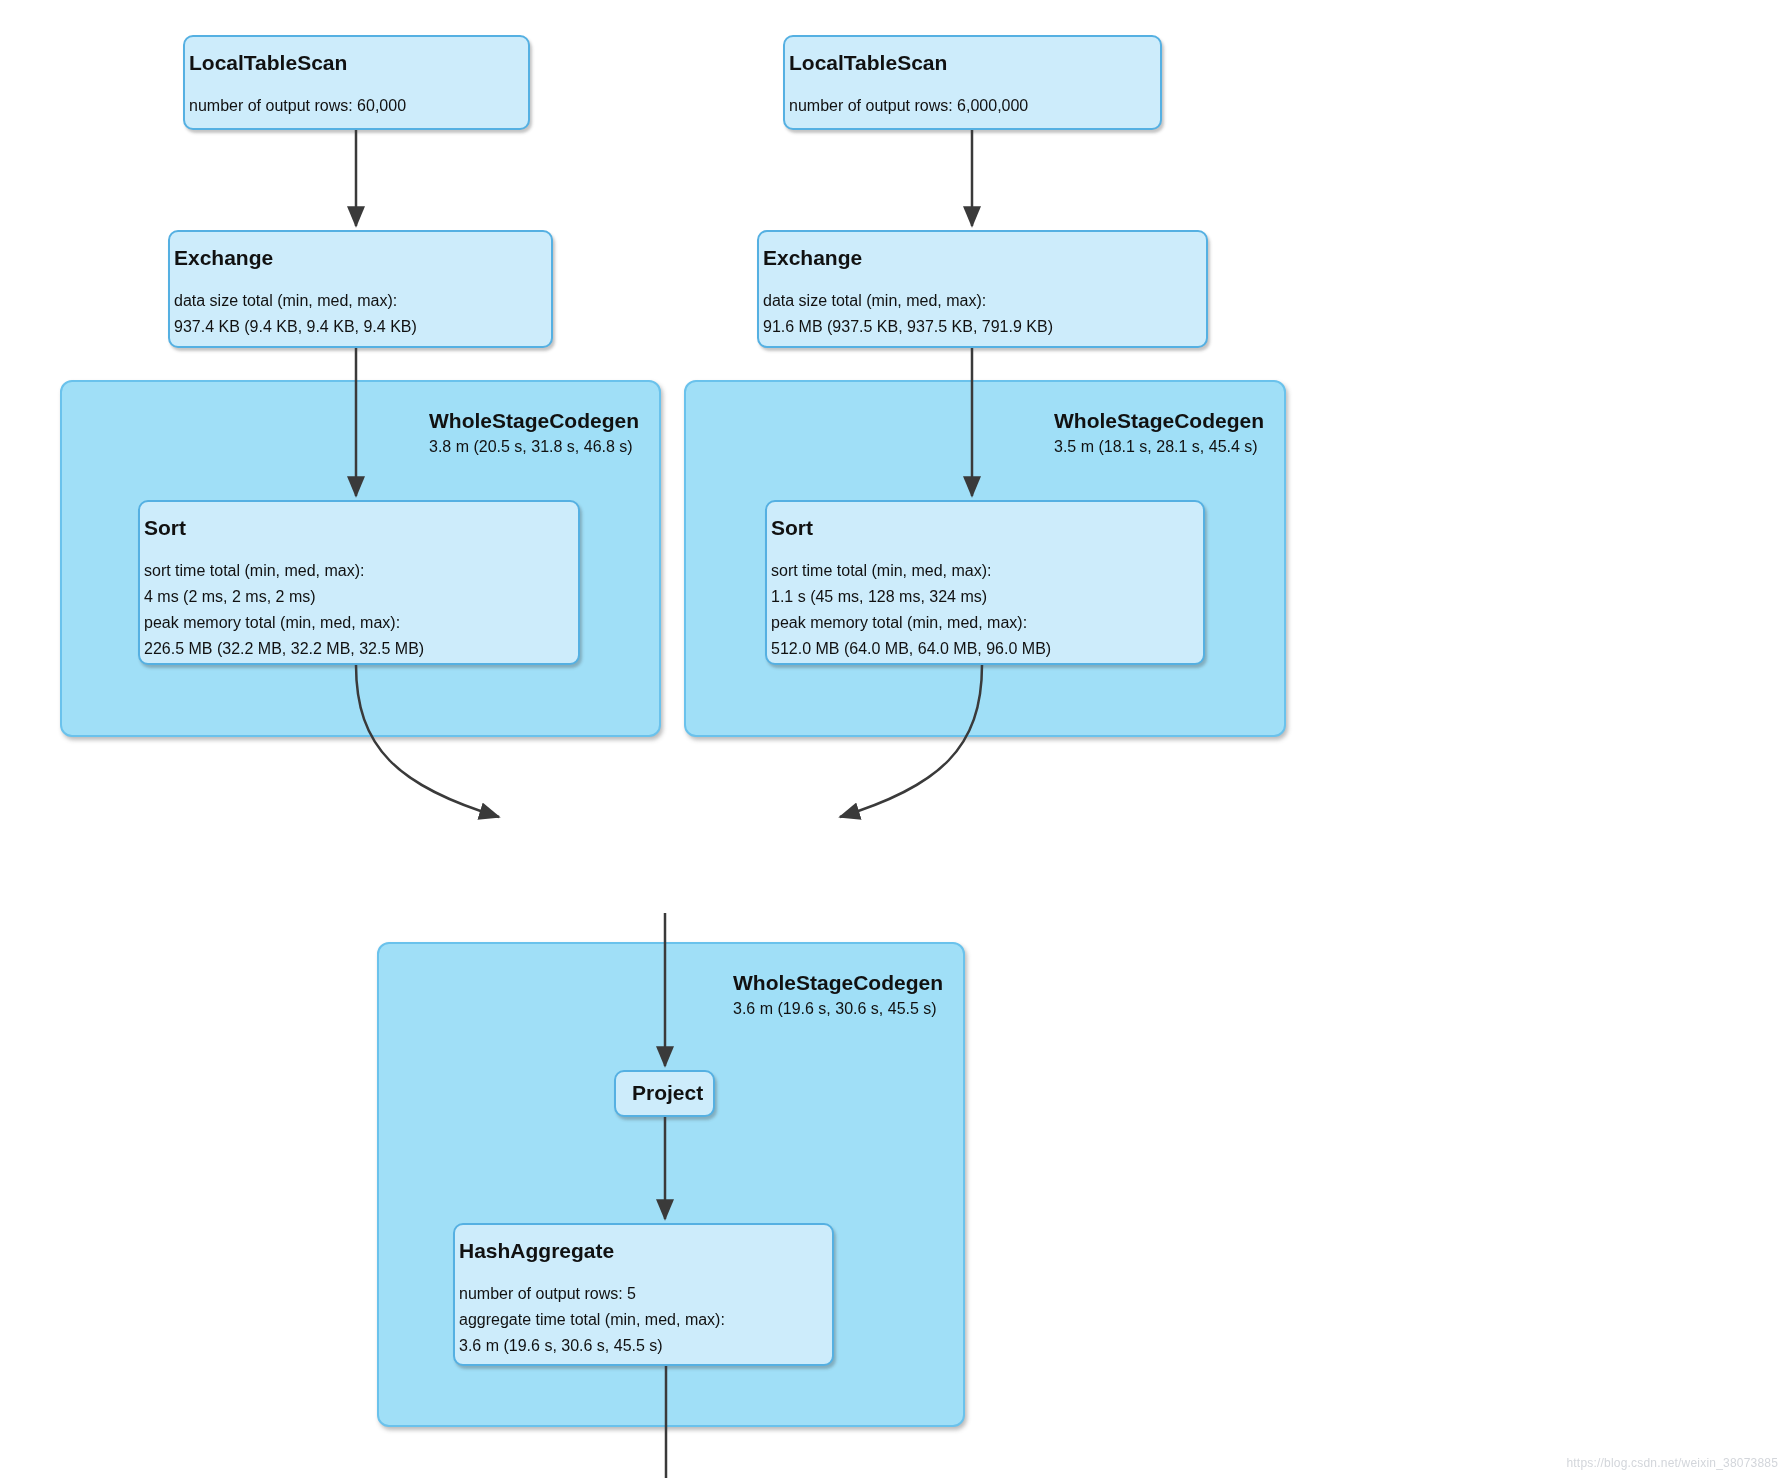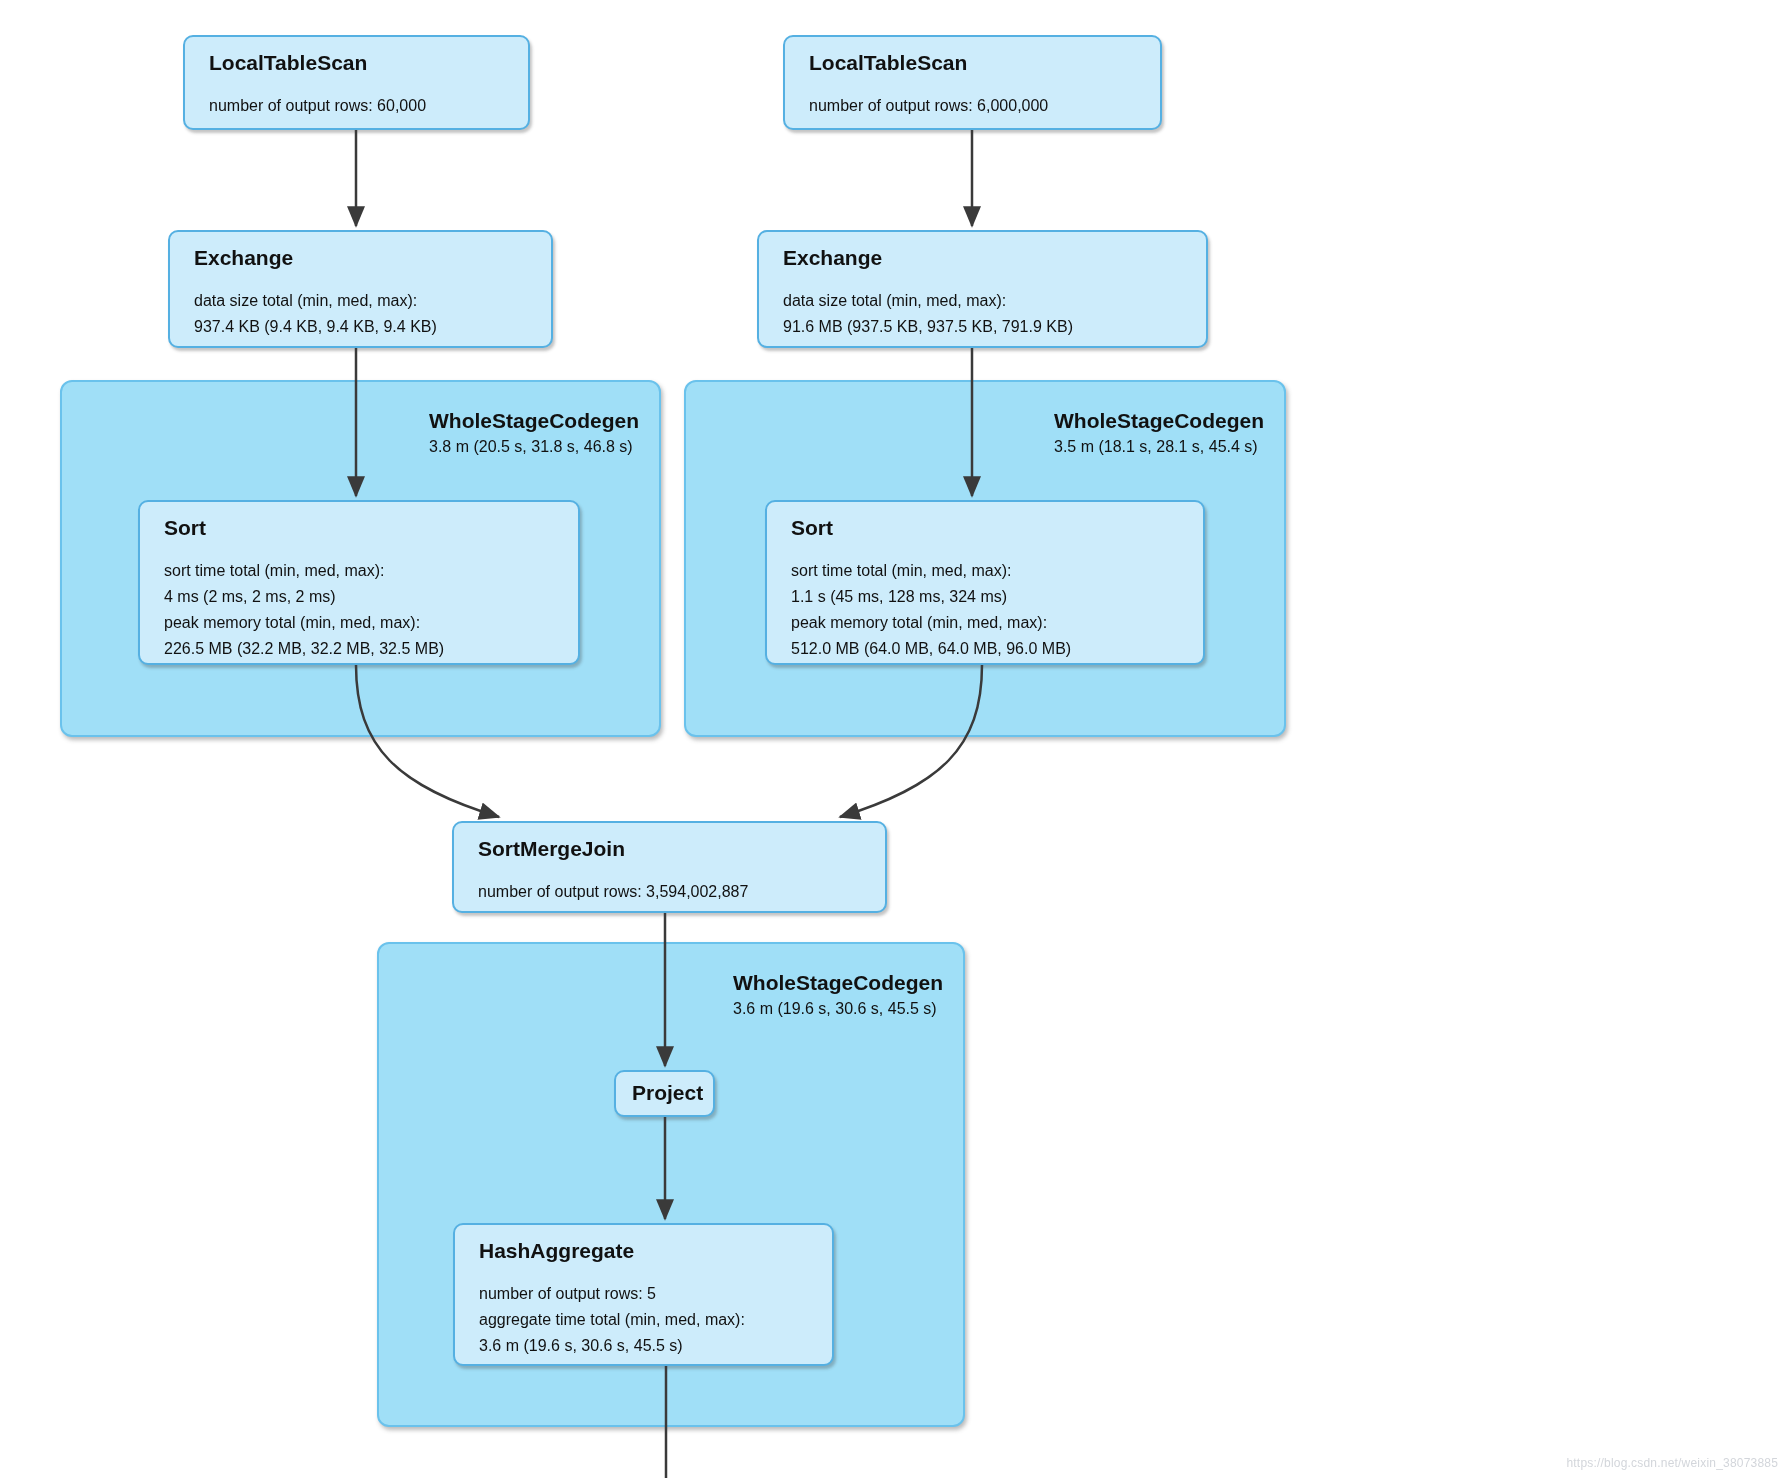--- a/index.html
+++ b/index.html
@@ -29,21 +29,21 @@
   }
   .cluster-title { font-weight: bold; font-size: 21px; }
   .cluster-duration { font-size: 16px; }
   .node {
     position: absolute;
     background: #cdecfb;
     border: 2px solid #55b0e2;
     border-radius: 10px;
     box-shadow: 2px 3px 3px rgba(60,60,60,0.3);
     box-sizing: border-box;
-    padding: 14px 24px;
+    padding: 14px 4px;
   }
   .node-title { font-weight: bold; font-size: 21px; margin-bottom: 18px; }
   .node-line { font-size: 16px; line-height: 26px; }
   .node-compact { padding: 9px 16px; }
   .node-compact .node-title { margin-bottom: 0; }
   .edges-layer {
     position: absolute;
     left: 0; top: 0;
     width: 1788px; height: 1478px;
     pointer-events: none;
@@ -129,24 +129,20 @@
   </div>
 
   <div class="node" id="sort-right">
     <div class="node-title">Sort</div>
     <div class="node-line">sort time total (min, med, max):</div>
     <div class="node-line">1.1 s (45 ms, 128 ms, 324 ms)</div>
     <div class="node-line">peak memory total (min, med, max):</div>
     <div class="node-line">512.0 MB (64.0 MB, 64.0 MB, 96.0 MB)</div>
   </div>
 
-  <div class="node" id="sort-merge-join">
-    <div class="node-title">SortMergeJoin</div>
-    <div class="node-line">number of output rows: 3,594,002,887</div>
-  </div>
 
   <div class="node node-compact" id="project">
     <div class="node-title">Project</div>
   </div>
 
   <div class="node" id="hash-aggregate">
     <div class="node-title">HashAggregate</div>
     <div class="node-line">number of output rows: 5</div>
     <div class="node-line">aggregate time total (min, med, max):</div>
     <div class="node-line">3.6 m (19.6 s, 30.6 s, 45.5 s)</div>

